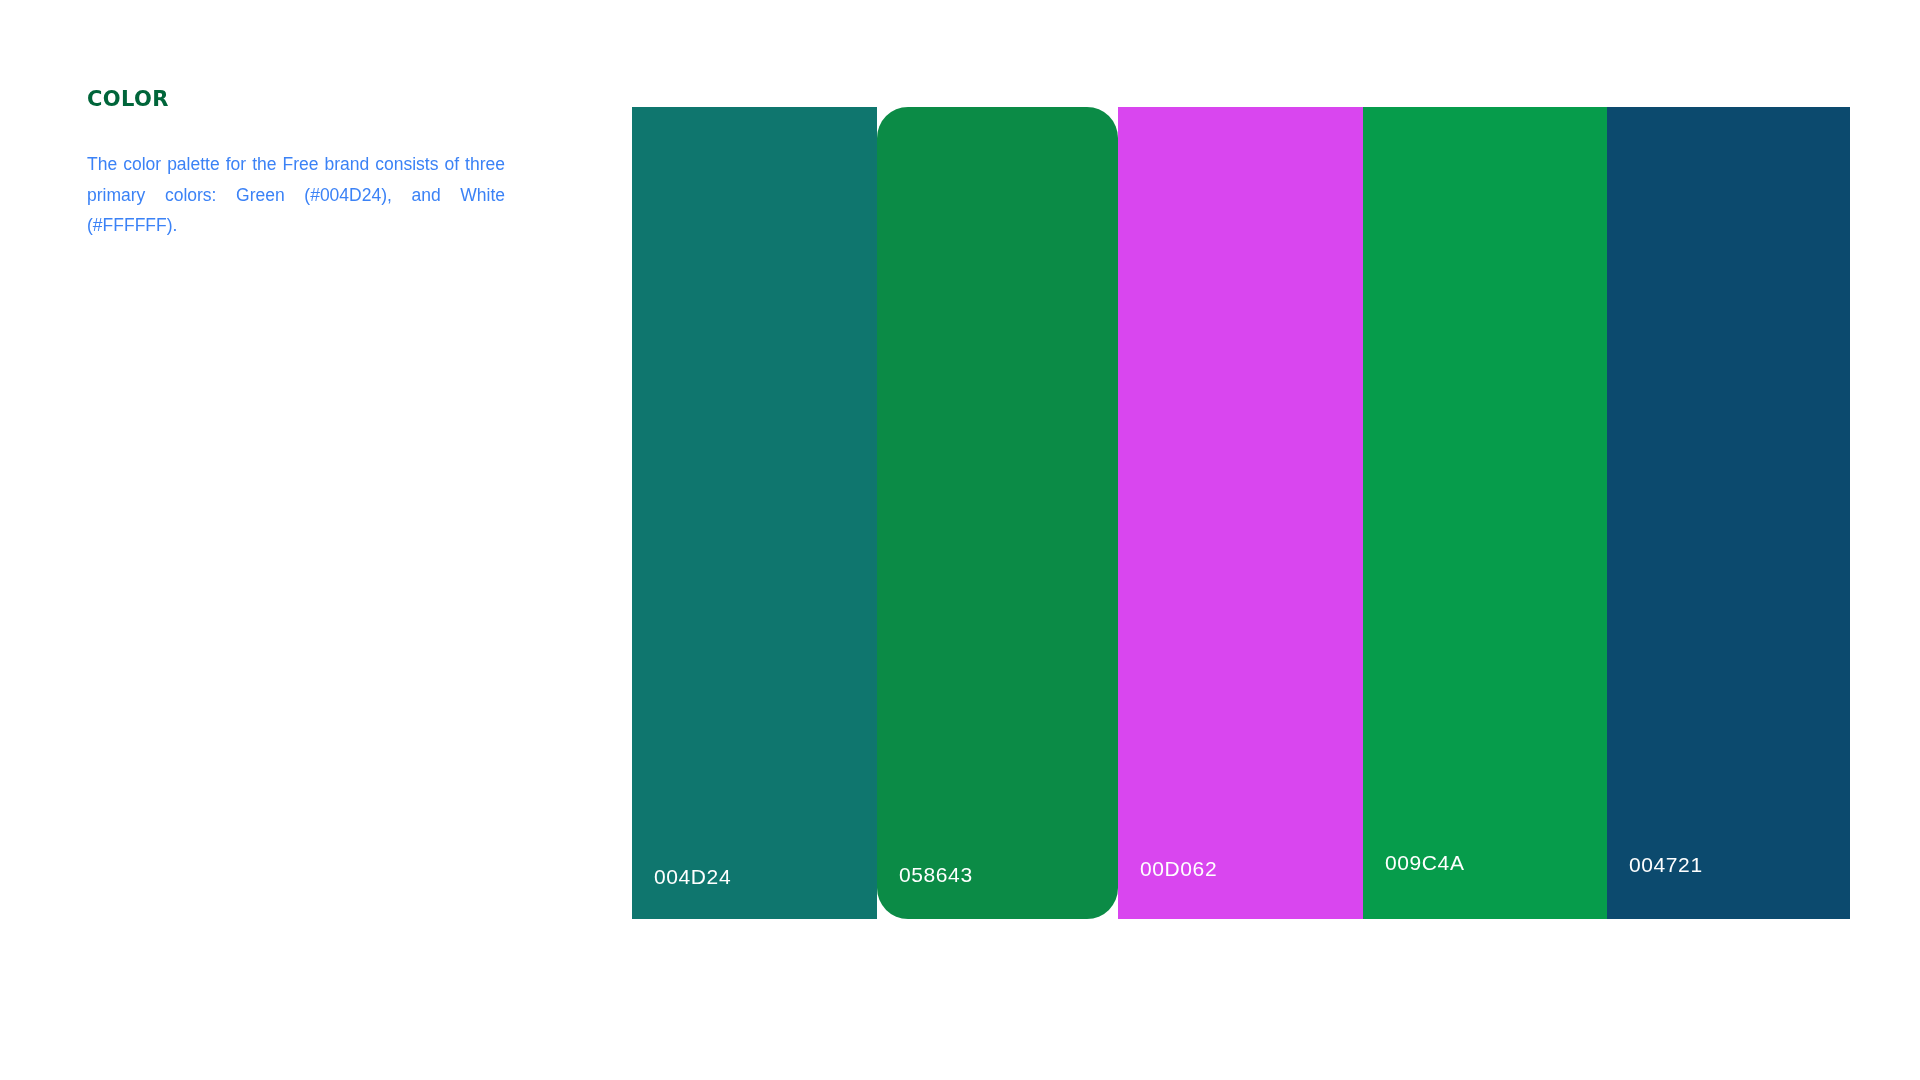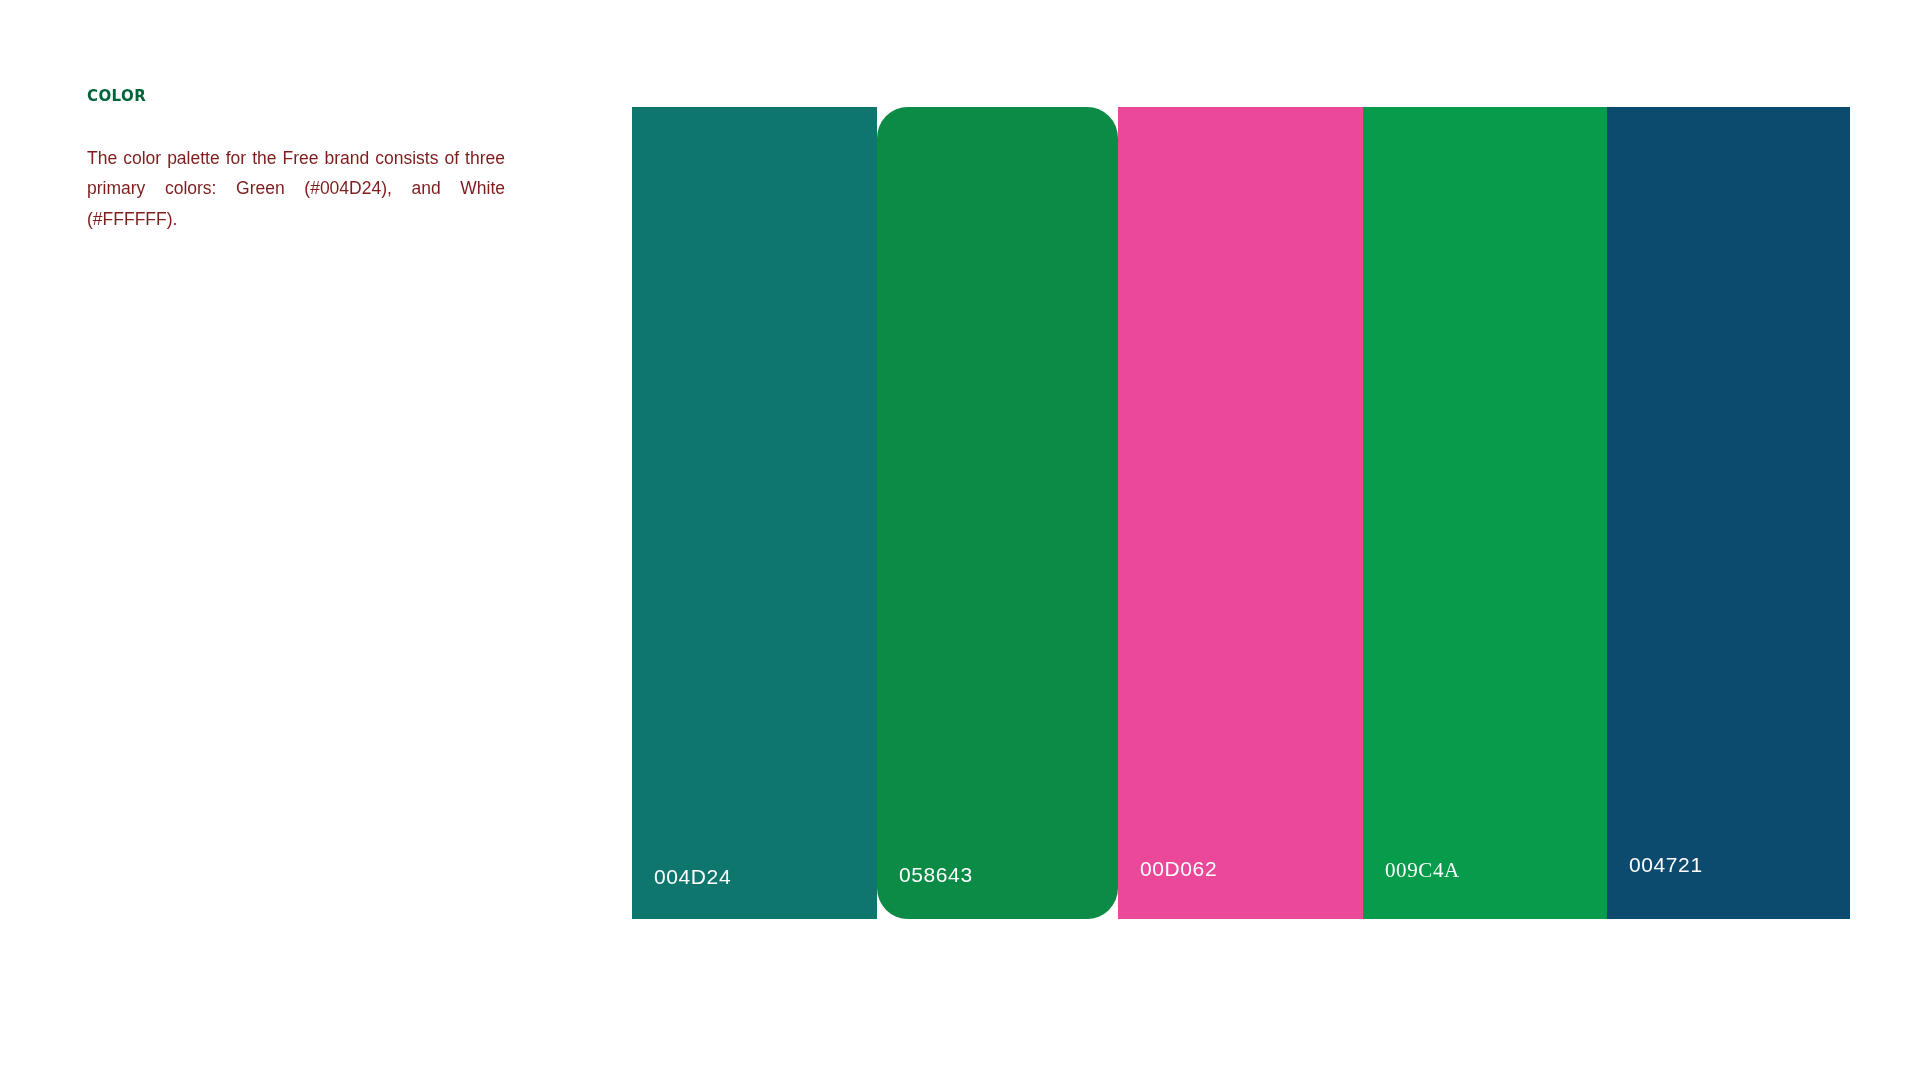--- a/index.html
+++ b/index.html
@@ -23,33 +23,33 @@
   
   .text-col {
     position: absolute;
     left: 87px;
     top: 88px;
     width: 420px;
   }
 
   .section-title {
     font-family: "DejaVu Sans", sans-serif;
-    font-size: 15px;
+    font-size: 21px;
     font-weight: 700;
     letter-spacing: 0.4px;
     color: #00653a;
     margin: 0 0 38px 0;
     line-height: 1.1;
   }
 
   .body-par {
     font-family: "Liberation Sans", sans-serif;
     font-size: 17.5px;
     line-height: 30.5px;
-    color: #7f1d1d;
+    color: #3b82f6;
     margin: 0 0 30px 0;
     text-align: justify;
     text-justify: inter-word;
     width: 418px;
     hyphens: manual;
   }
   .body-par:last-child {
     margin-bottom: 0;
   }
 
@@ -89,24 +89,24 @@
     <p class="body-par">The color palette for the Free brand consists of three primary colors: Green (#004D24),  and White (#FFFFFF).</p>
   </div>
 
   <div class="swatch-panel">
       <div class="swatch" style="width: 245px; background: #0f766e;">
         <span class="swatch-label" style="bottom: 30px;">004D24</span>
       </div>
       <div class="swatch" style="width: 241px; background: rgb(11, 139, 70); border-radius: 31px;">
         <span class="swatch-label" style="bottom: 32px;">058643</span>
       </div>
-      <div class="swatch" style="width: 245px; background: #ec4899;">
+      <div class="swatch" style="width: 245px; background: #d946ef;">
         <span class="swatch-label" style="bottom: 38px;">00D062</span>
       </div>
       <div class="swatch" style="width: 244px; background: rgb(6, 156, 75);">
-        <span class="swatch-label" style="bottom: 36px; font-family: Liberation Serif, serif;">009C4A</span>
+        <span class="swatch-label" style="bottom: 44px;">009C4A</span>
       </div>
       <div class="swatch" style="width: 243px; background: #0c4a6e;">
         <span class="swatch-label" style="bottom: 42px;">004721</span>
       </div>
     </div>
 
 </div>
 
 </body></html>

